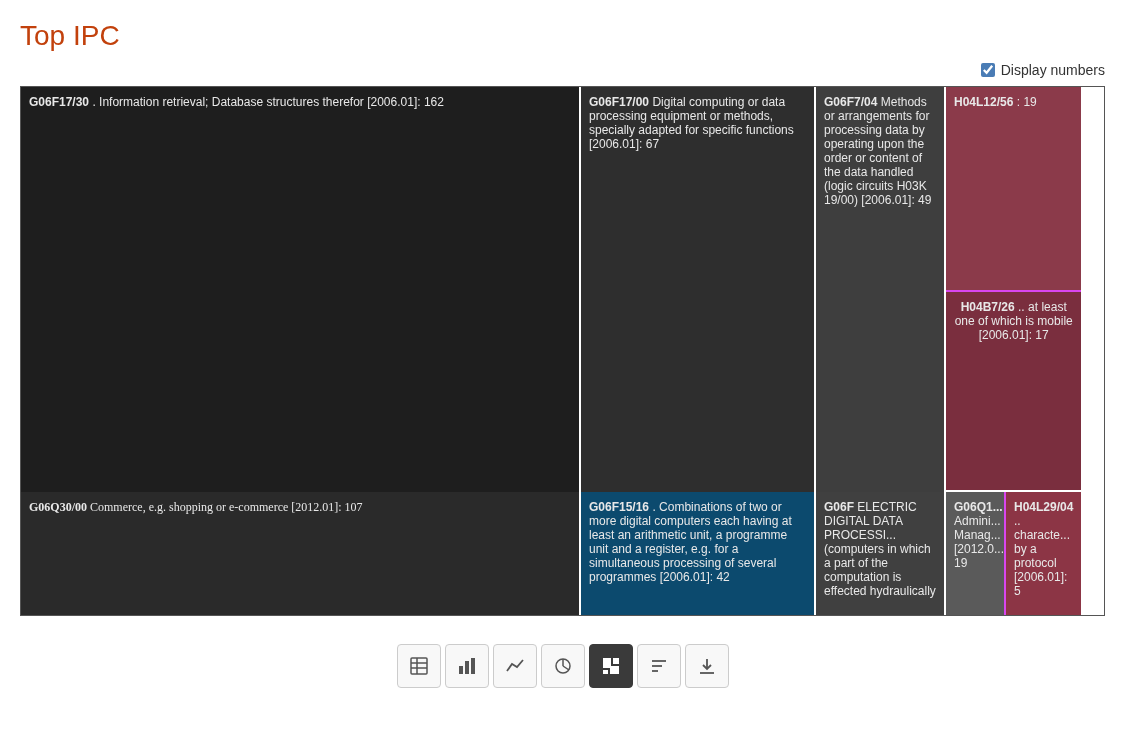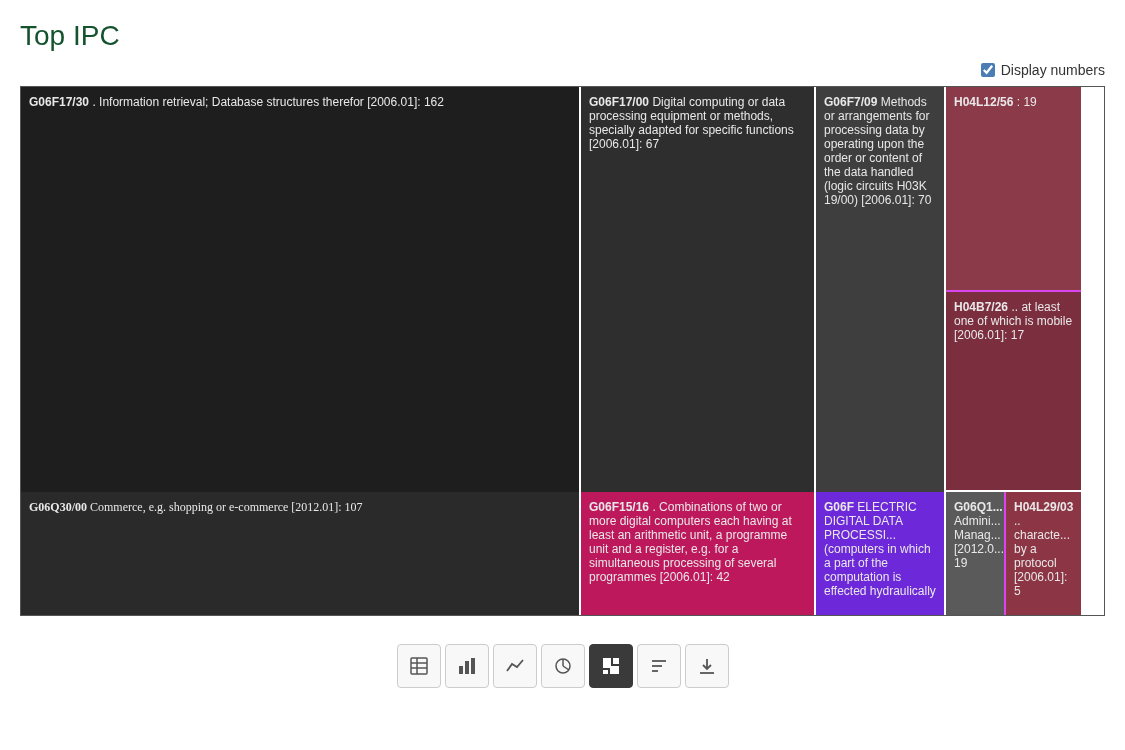--- a/index.html
+++ b/index.html
@@ -7,21 +7,21 @@
       font-family: Arial, sans-serif;
       background: #fff;
       width: 1125px;
       height: 750px;
       overflow: hidden;
     }
 
     .page-title {
       font-size: 28px;
       font-weight: 300;
-      color: #14532d;
+      color: #c2410c;
       padding: 20px 20px 10px 20px;
     }
 
     .controls-bar {
       display: flex;
       justify-content: flex-end;
       align-items: center;
       padding: 0 20px 8px 20px;
     }
 
@@ -106,21 +106,21 @@
     }
 
     
     .cell-g06f1700 {
       flex: 0 0 405px;
       background: #2e2e2e;
     }
 
     .cell-g06f1516 {
       flex: 1;
-      background: #be185d;
+      background: #0c4a6e;
     }
 
     
     .cell-g06f700 {
       flex: 0 0 405px;
       background: #3e3e3e;
     }
 
     
     .toolbar {
@@ -187,49 +187,49 @@
       <span> Digital computing or data processing equipment or methods, specially adapted for specific functions [2006.01]: 67</span>
     </div>
     <div class="cell cell-lighter cell-g06f1516">
       <span class="cell-code">G06F15/16</span>
       <span> . Combinations of two or more digital computers each having at least an arithmetic unit, a programme unit and a register, e.g. for a simultaneous processing of several programmes [2006.01]: 42</span>
     </div>
   </div>
 
   <div class="col-right-mid">
     <div class="cell cell-g06f700" style="flex: 0 0 405px; background: #3e3e3e;">
-      <span class="cell-code">G06F7/09</span>
-      <span> Methods or arrangements for processing data by operating upon the order or content of the data handled (logic circuits H03K 19/00) [2006.01]: 70</span>
+      <span class="cell-code">G06F7/04</span>
+      <span> Methods or arrangements for processing data by operating upon the order or content of the data handled (logic circuits H03K 19/00) [2006.01]: 49</span>
     </div>
     <div class="row-split">
-      <div class="cell" style="flex: 1; background: #6d28d9;">
+      <div class="cell" style="flex: 1; background: #404040;">
         <span class="cell-code">G06F</span>
         <span> ELECTRIC DIGITAL DATA PROCESSI... (computers in which a part of the computation is effected hydraulically</span>
       </div>
     </div>
   </div>
 
   <div class="col-right-extra">
 
     <div class="cell" style="flex: 0 0 205px; background: #8b3a4a; border-bottom: 2px solid #d946ef;">
       <span class="cell-code">H04L12/56</span>
       <span>: 19</span>
     </div>
-    <div class="cell" style="flex: 0 0 200px; background: #7a2e3e; border-bottom: 2px solid #fff;">
+    <div class="cell" style="flex: 0 0 200px; background: #7a2e3e; border-bottom: 2px solid #fff; text-align: center;">
       <span class="cell-code">H04B7/26</span>
       <span> .. at least one of which is mobile [2006.01]: 17</span>
     </div>
 
     <div style="display: flex; flex: 1;">
       <div class="cell" style="flex: 0 0 60px; background: #5a5a5a; border-right: 2px solid #d946ef;">
         <span class="cell-code">G06Q1...</span>
         <span> Admini... Manag... [2012.0... 19</span>
       </div>
       <div class="cell" style="flex: 1; background: #8c3545;">
-        <span class="cell-code">H04L29/03</span>
+        <span class="cell-code">H04L29/04</span>
         <span> .. characte... by a protocol [2006.01]: 5</span>
       </div>
     </div>
   </div>
 
 </div>
 
 <div class="toolbar">
   <button class="toolbar-btn" title="Table">
     <svg width="20" height="20" viewBox="0 0 20 20" fill="none" stroke="#555" stroke-width="1.5">

